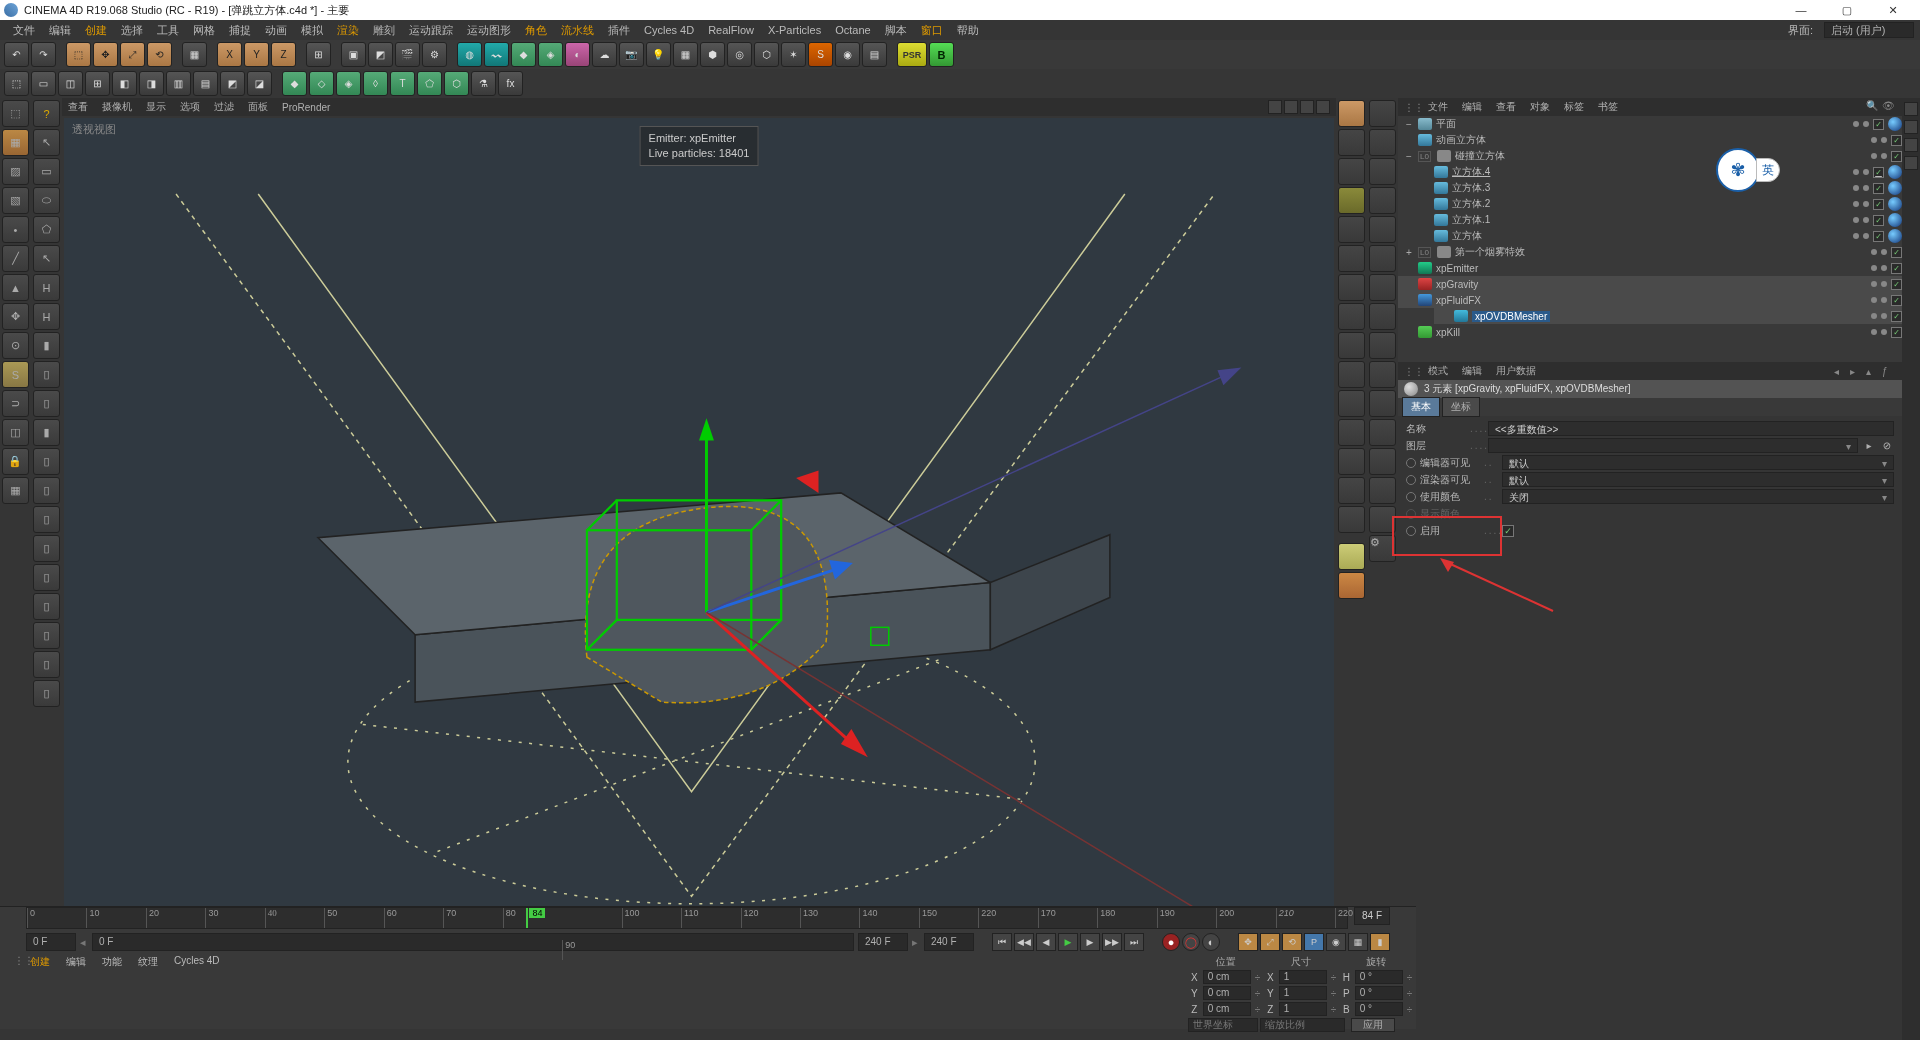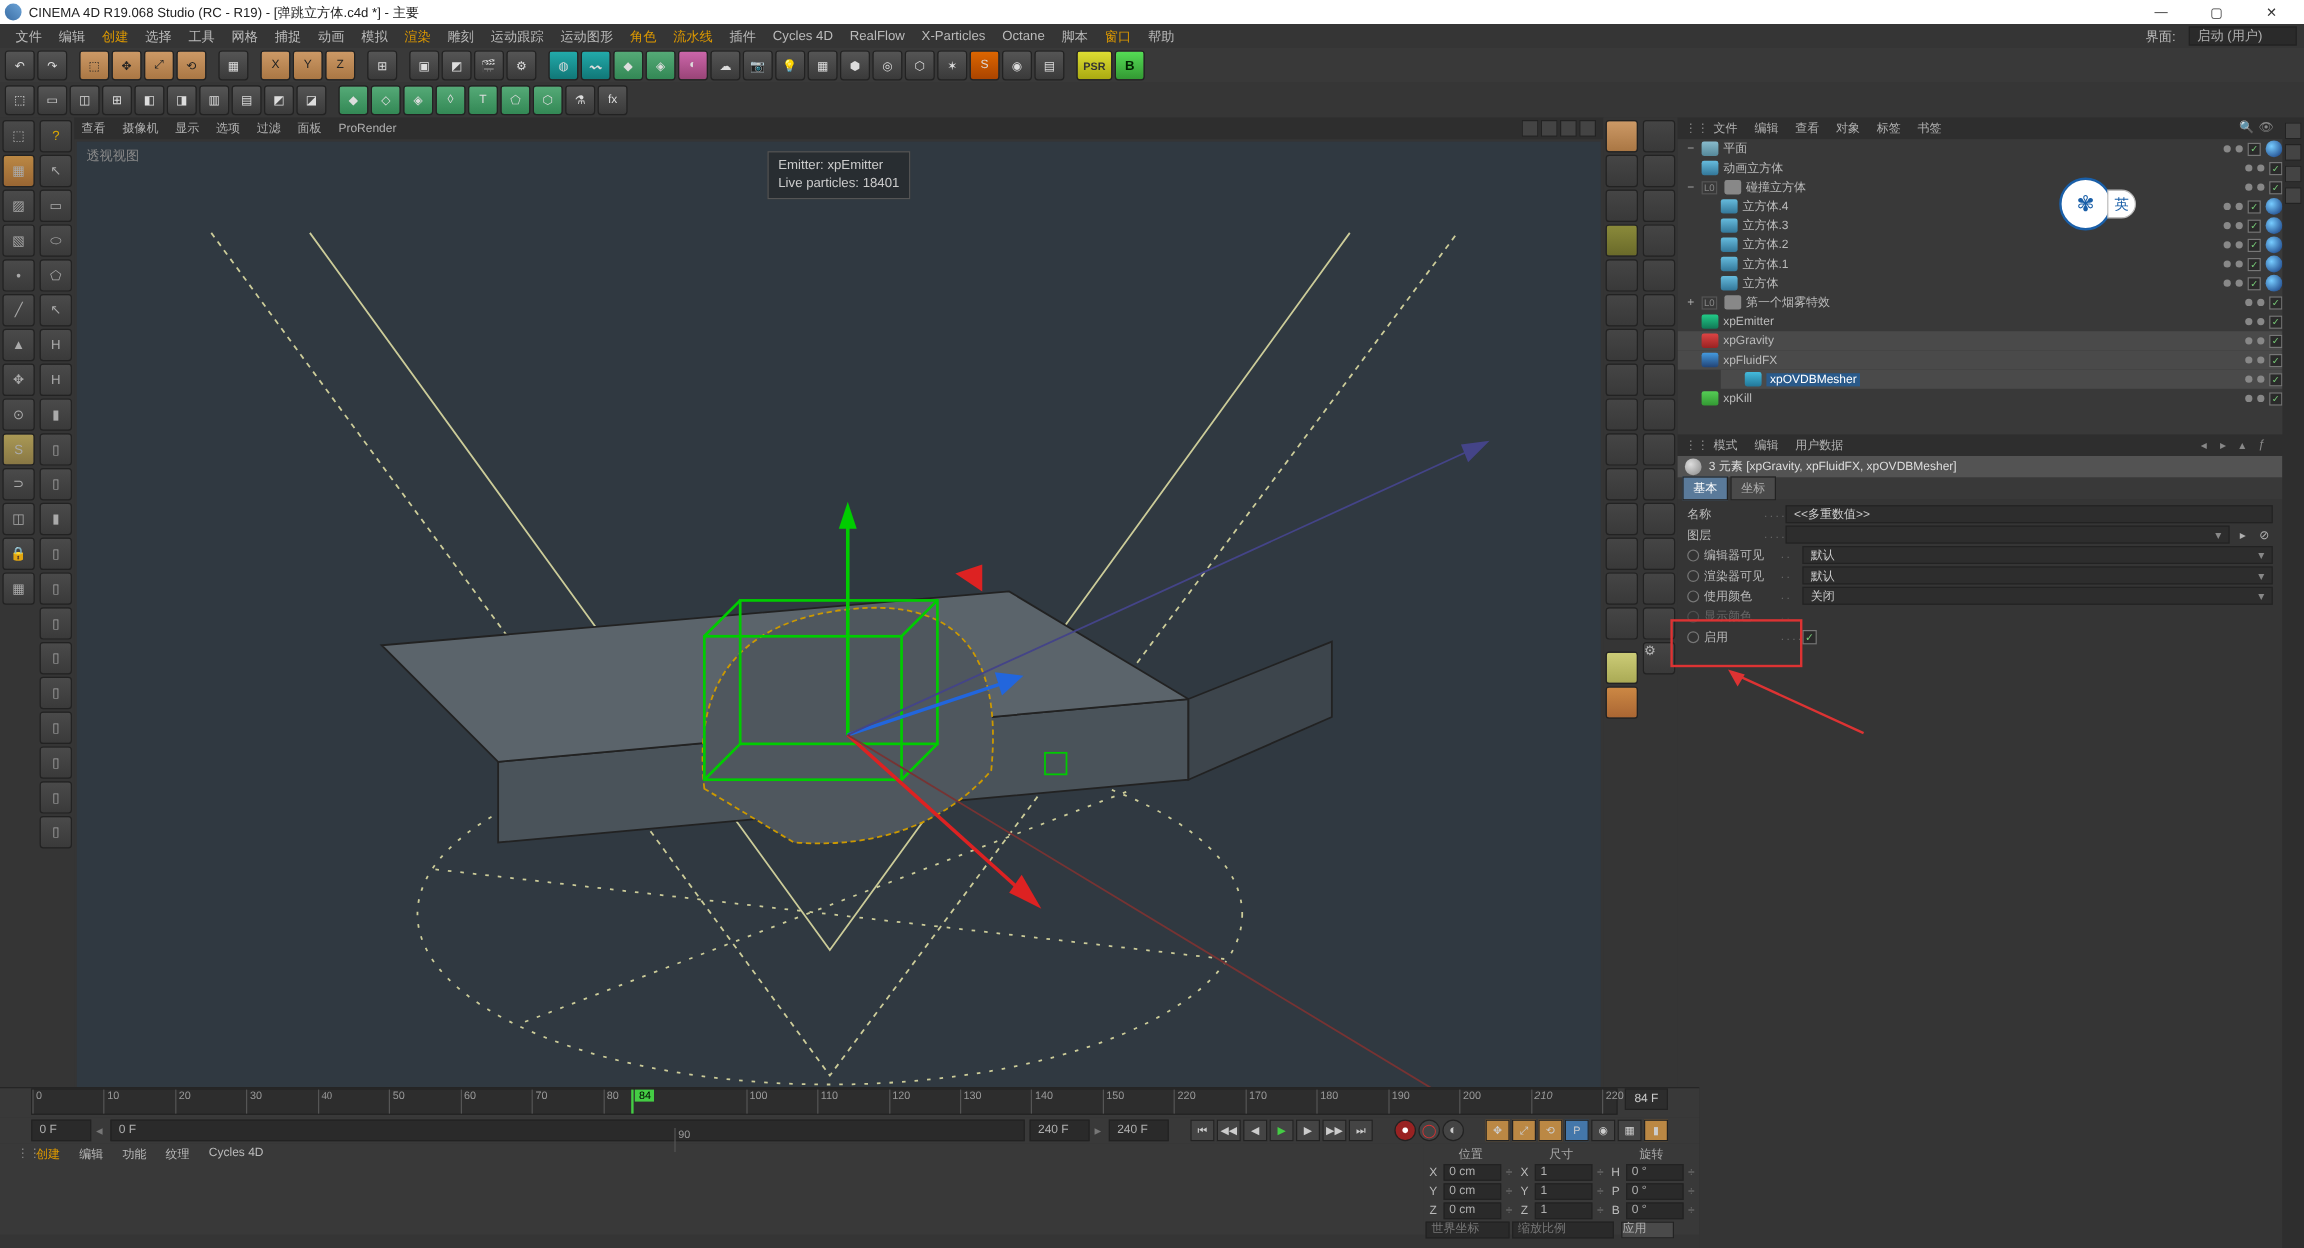--- a/index.html
+++ b/index.html
@@ -117,21 +117,21 @@
 .coord{height:76px;background:#393939;display:flex;}
 .coord-left{flex:1;display:flex;gap:14px;padding:2px 6px;font-size:10px;}
 .coord-tabs span{padding:0 8px;color:#bbb;}
 .coord-panel{width:230px;background:#393939;padding:2px;font-size:10px;}
 .coord-row{display:flex;align-items:center;height:16px;gap:2px;}
 .coord-row .axl{width:14px;text-align:center;color:#bbb;}
 .coord-row .cval{width:52px;background:#2a2a2a;border:1px solid #222;height:14px;padding:0 4px;line-height:12px;}
 .coord-row .sp{width:10px;text-align:center;color:#777;}
 .coord-panel .hdr{display:flex;height:14px;}
 .coord-panel .hdr span{flex:1;text-align:center;color:#aaa;}
-.coord-panel .applybtn{width:44px;height:14px;background:#4a4a4a;border:1px solid #222;line-height:12px;margin-left:4px;}
+.coord-panel .applybtn{width:44px;height:14px;background:#4a4a4a;border:1px solid #222;text-align:center;line-height:12px;margin-left:4px;}
 
 
 .badge{position:absolute;top:148px;right:140px;display:flex;align-items:center;}
 .badge .circ{width:44px;height:44px;border-radius:50%;background:#fff;border:2px solid #1a5fa8;display:flex;align-items:center;justify-content:center;font-size:18px;color:#1a5fa8;}
 .badge .lang{width:24px;height:24px;border-radius:0 12px 12px 0;background:#fff;border:1px solid #bbb;margin-left:-4px;display:flex;align-items:center;justify-content:center;color:#1a5fa8;font-size:12px;}
 
 
 .farright{width:18px;background:#2e2e2e;display:flex;flex-direction:column;gap:4px;padding-top:4px;align-items:center;}
 .farright div{width:14px;height:14px;background:#444;border:1px solid #222;}
 </style>
@@ -446,21 +446,21 @@
           <span style="font-size:8px;color:#888;border:1px solid #555;padding:0 1px;margin-right:2px">L0</span>
           <div class="oicon ic-null"></div>
           <span class="oname">碰撞立方体</span>
           <span class="dots"></span>
           <div class="vis">
             <div class="d" style="background:#888"></div>
             <div class="d" style="background:#888"></div>
             <div class="chk">✓</div>
           </div>
         </div>
-        <div class="tree-row" style="padding-left: 22px;">
+        <div class="tree-row" style="padding-left: 22px; text-decoration: underline;">
           <span class="exp"></span>
           <div class="oicon ic-cube"></div>
           <span class="oname">立方体.4</span>
           <span class="dots"></span>
           <div class="vis">
             <div class="d" style="background:#888"></div>
             <div class="d" style="background:#888"></div>
             <div class="chk">✓</div>
             <div class="tag"></div>
           </div>

